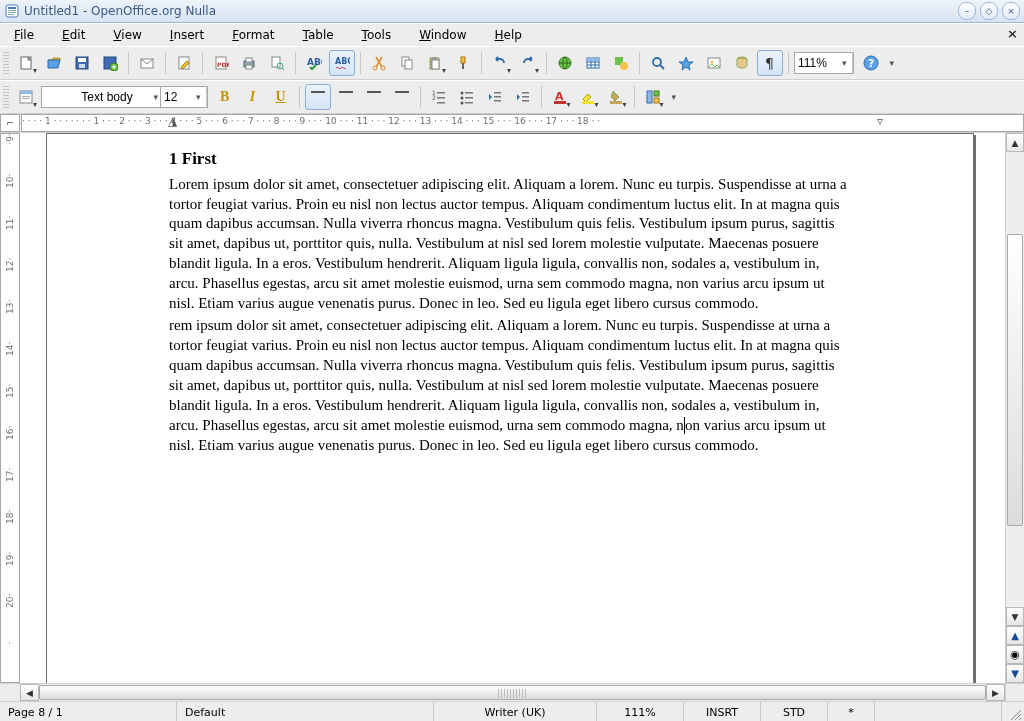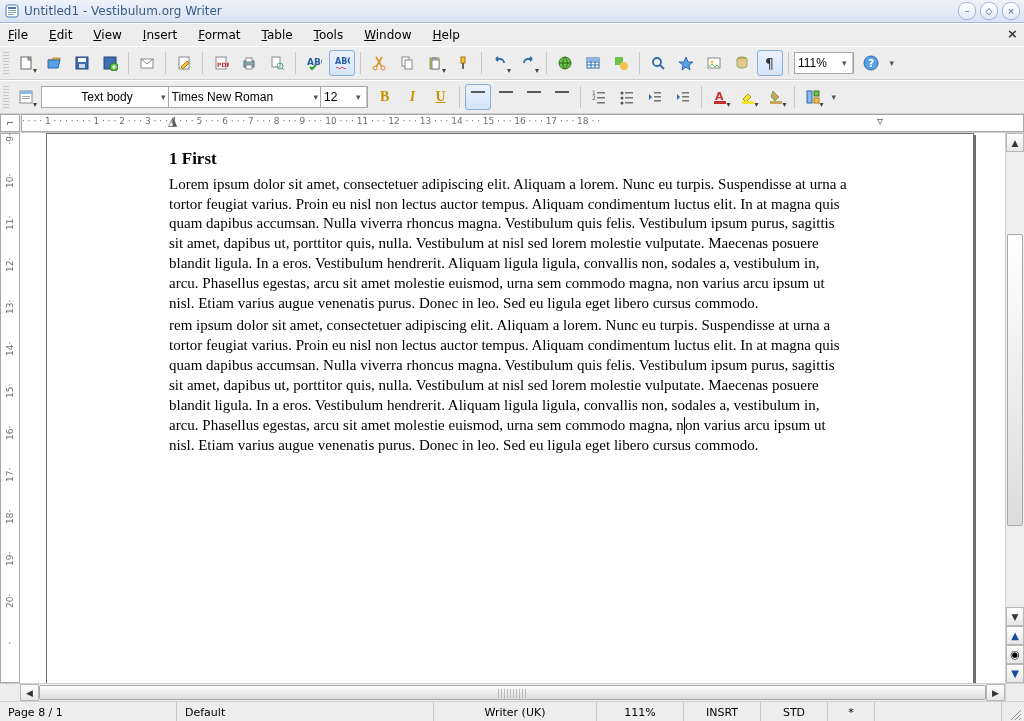--- a/index.html
+++ b/index.html
@@ -57,23 +57,23 @@
     color: #333;
     font-size: 13px;
     font-weight: bold;
     cursor: default;
   }
   
   .menubar {
     height: 22px;
     display: flex;
     align-items: center;
-    padding: 0 0;
-    background: #ededed;
-    gap: 5px;
+    padding: 0 6px;
+    background: #ededed;
+    gap: 12px;
   }
   .menubar .menu-item {
     padding: 2px 8px;
     color: #000;
   }
   .menubar .menu-item u { text-decoration: underline; }
   
   .toolbar {
     height: 30px;
     display: flex;
@@ -350,21 +350,21 @@
 <div class="titlebar">
   <span class="app-icon">
     <svg width="16" height="16">
         <rect x="2" y="2" width="12" height="12" rx="2" fill="#fff" stroke="#4879b9"></rect>
         <rect x="4" y="4" width="8" height="2" fill="#4879b9"></rect>
         <rect x="4" y="7" width="8" height="1" fill="#8aa"></rect>
         <rect x="4" y="9" width="8" height="1" fill="#8aa"></rect>
         <rect x="4" y="11" width="6" height="1" fill="#8aa"></rect>
       </svg>
   </span>
-  <span class="title">Untitled1 - Vestibulum.org Writer</span>
+  <span class="title">Untitled1 - OpenOffice.org Nulla</span>
   <div class="win-btns">
     <span class="win-btn">–</span>
     <span class="win-btn">◇</span>
     <span class="win-btn">×</span>
   </div>
 </div>
 
 <div class="app-inner">
   <span class="doc-close">×</span>
 
@@ -562,21 +562,20 @@
     <span class="tbtn drop">
         <svg width="16" height="16">
           <rect x="2" y="2" width="12" height="12" fill="#fff" stroke="#888"></rect>
           <rect x="2" y="2" width="12" height="3" fill="#8db8e8"></rect>
           <rect x="4" y="7" width="8" height="1" fill="#aaa"></rect>
           <rect x="4" y="9" width="8" height="1" fill="#aaa"></rect>
         </svg>
       </span>
     <input type="text" class="combo-style" value="Text body" style="">
     <span style="font-size:9px;color:#555;margin-left:-14px;pointer-events:none">▾</span>
-    <input type="text" class="combo-font" value="Times New Roman" style="">
     <span style="font-size:9px;color:#555;margin-left:-14px;pointer-events:none">▾</span>
     <input type="text" class="combo-size" value="12" style="">
     <span style="font-size:9px;color:#555;margin-left:-14px;pointer-events:none">▾</span>
     <span class="sep"></span>
     <span class="tbtn">
         <span class="btn-letter b">B</span>
       </span>
     <span class="tbtn">
         <span class="btn-letter i">I</span>
       </span>

